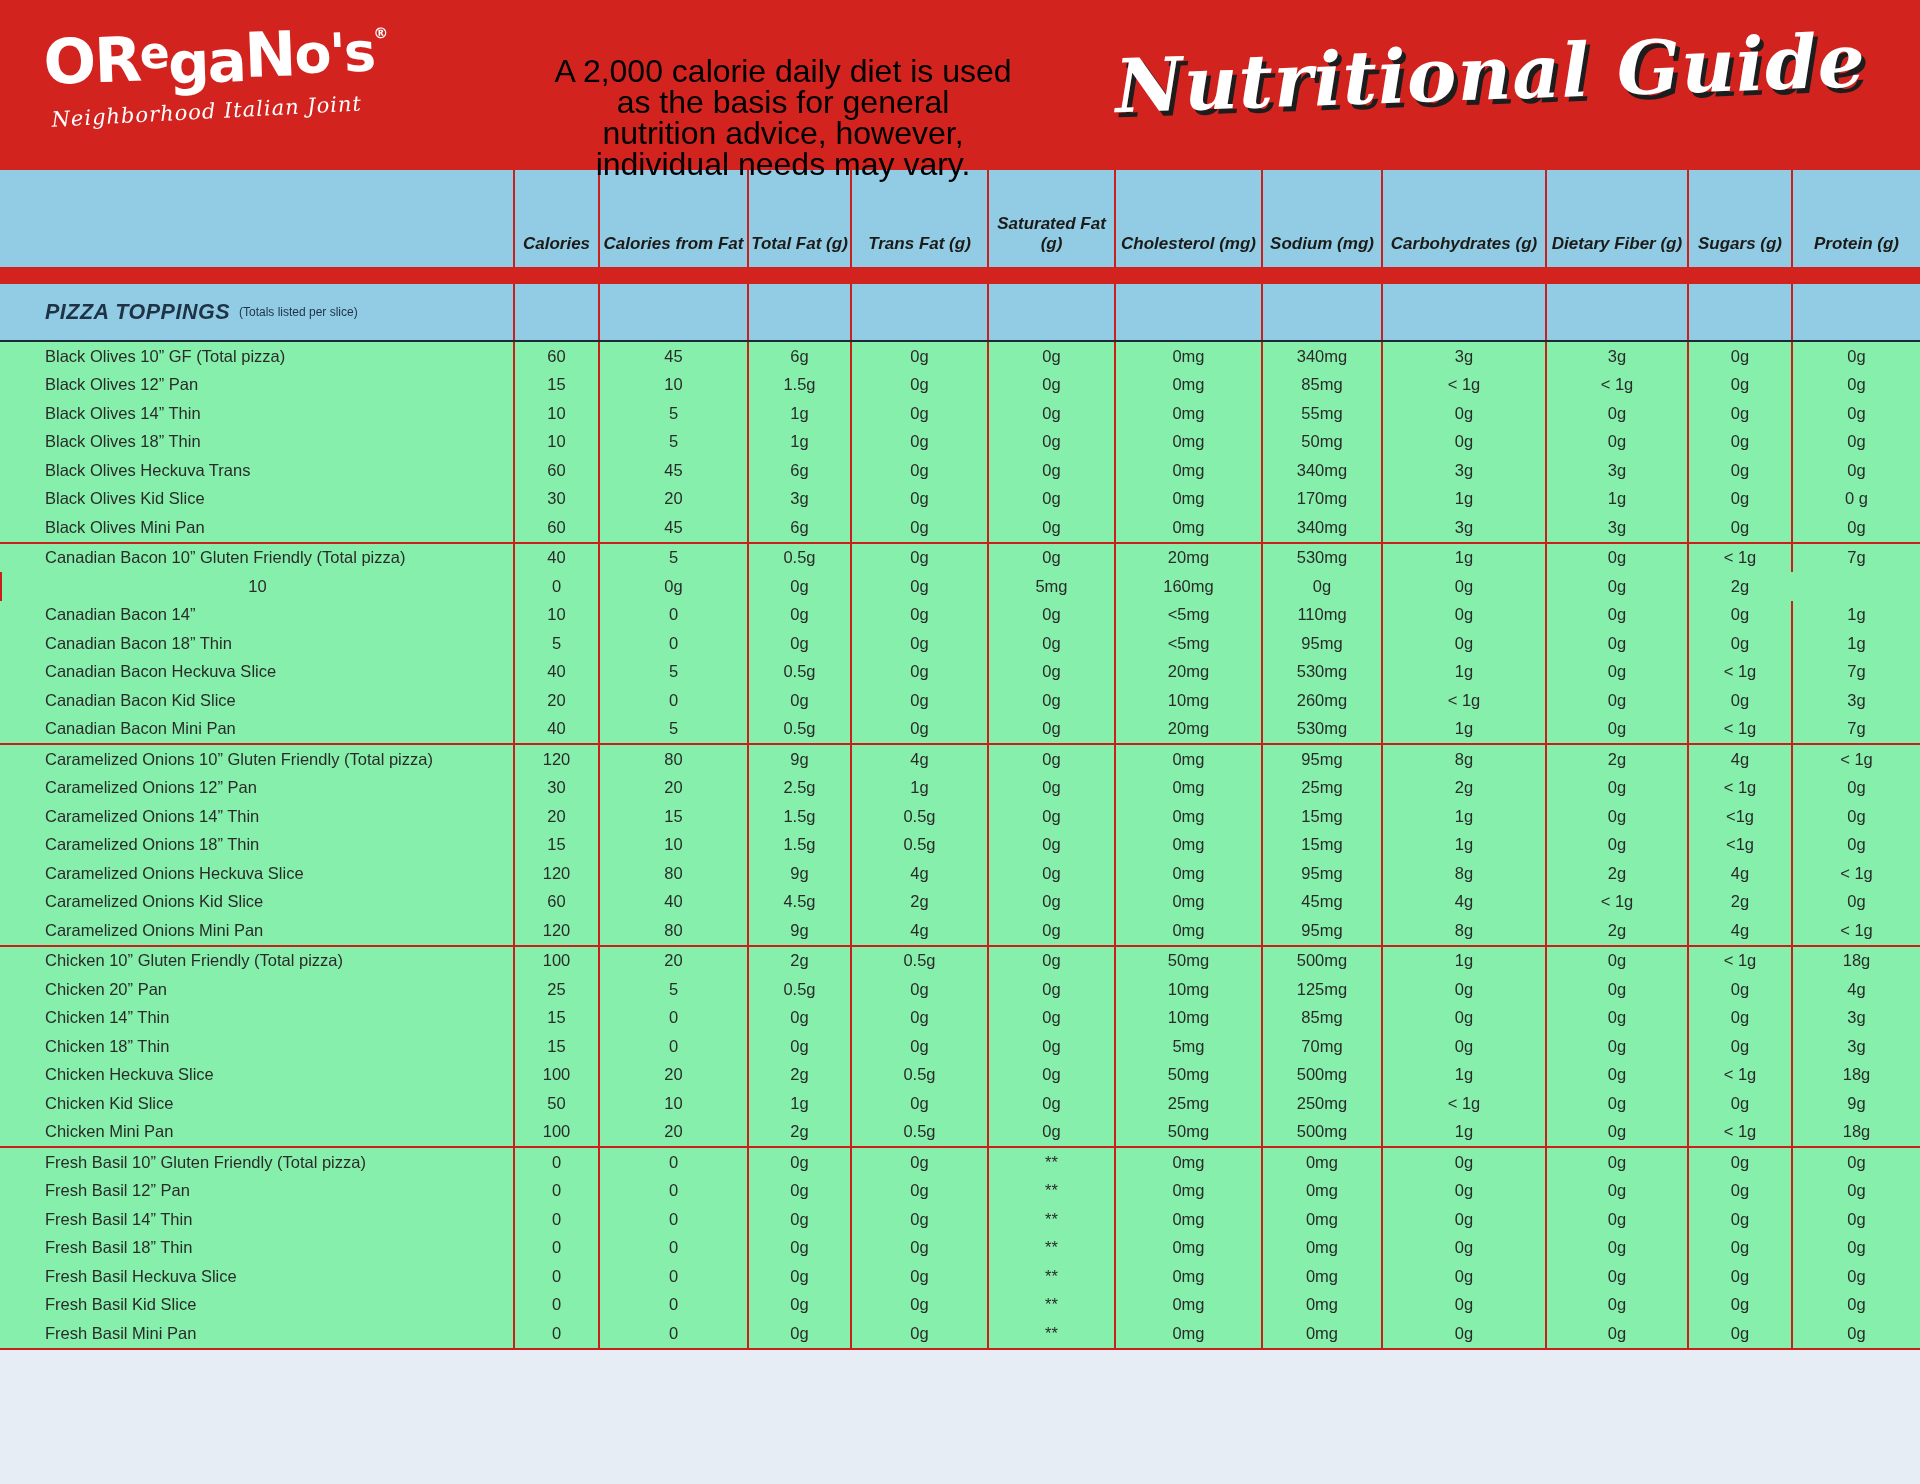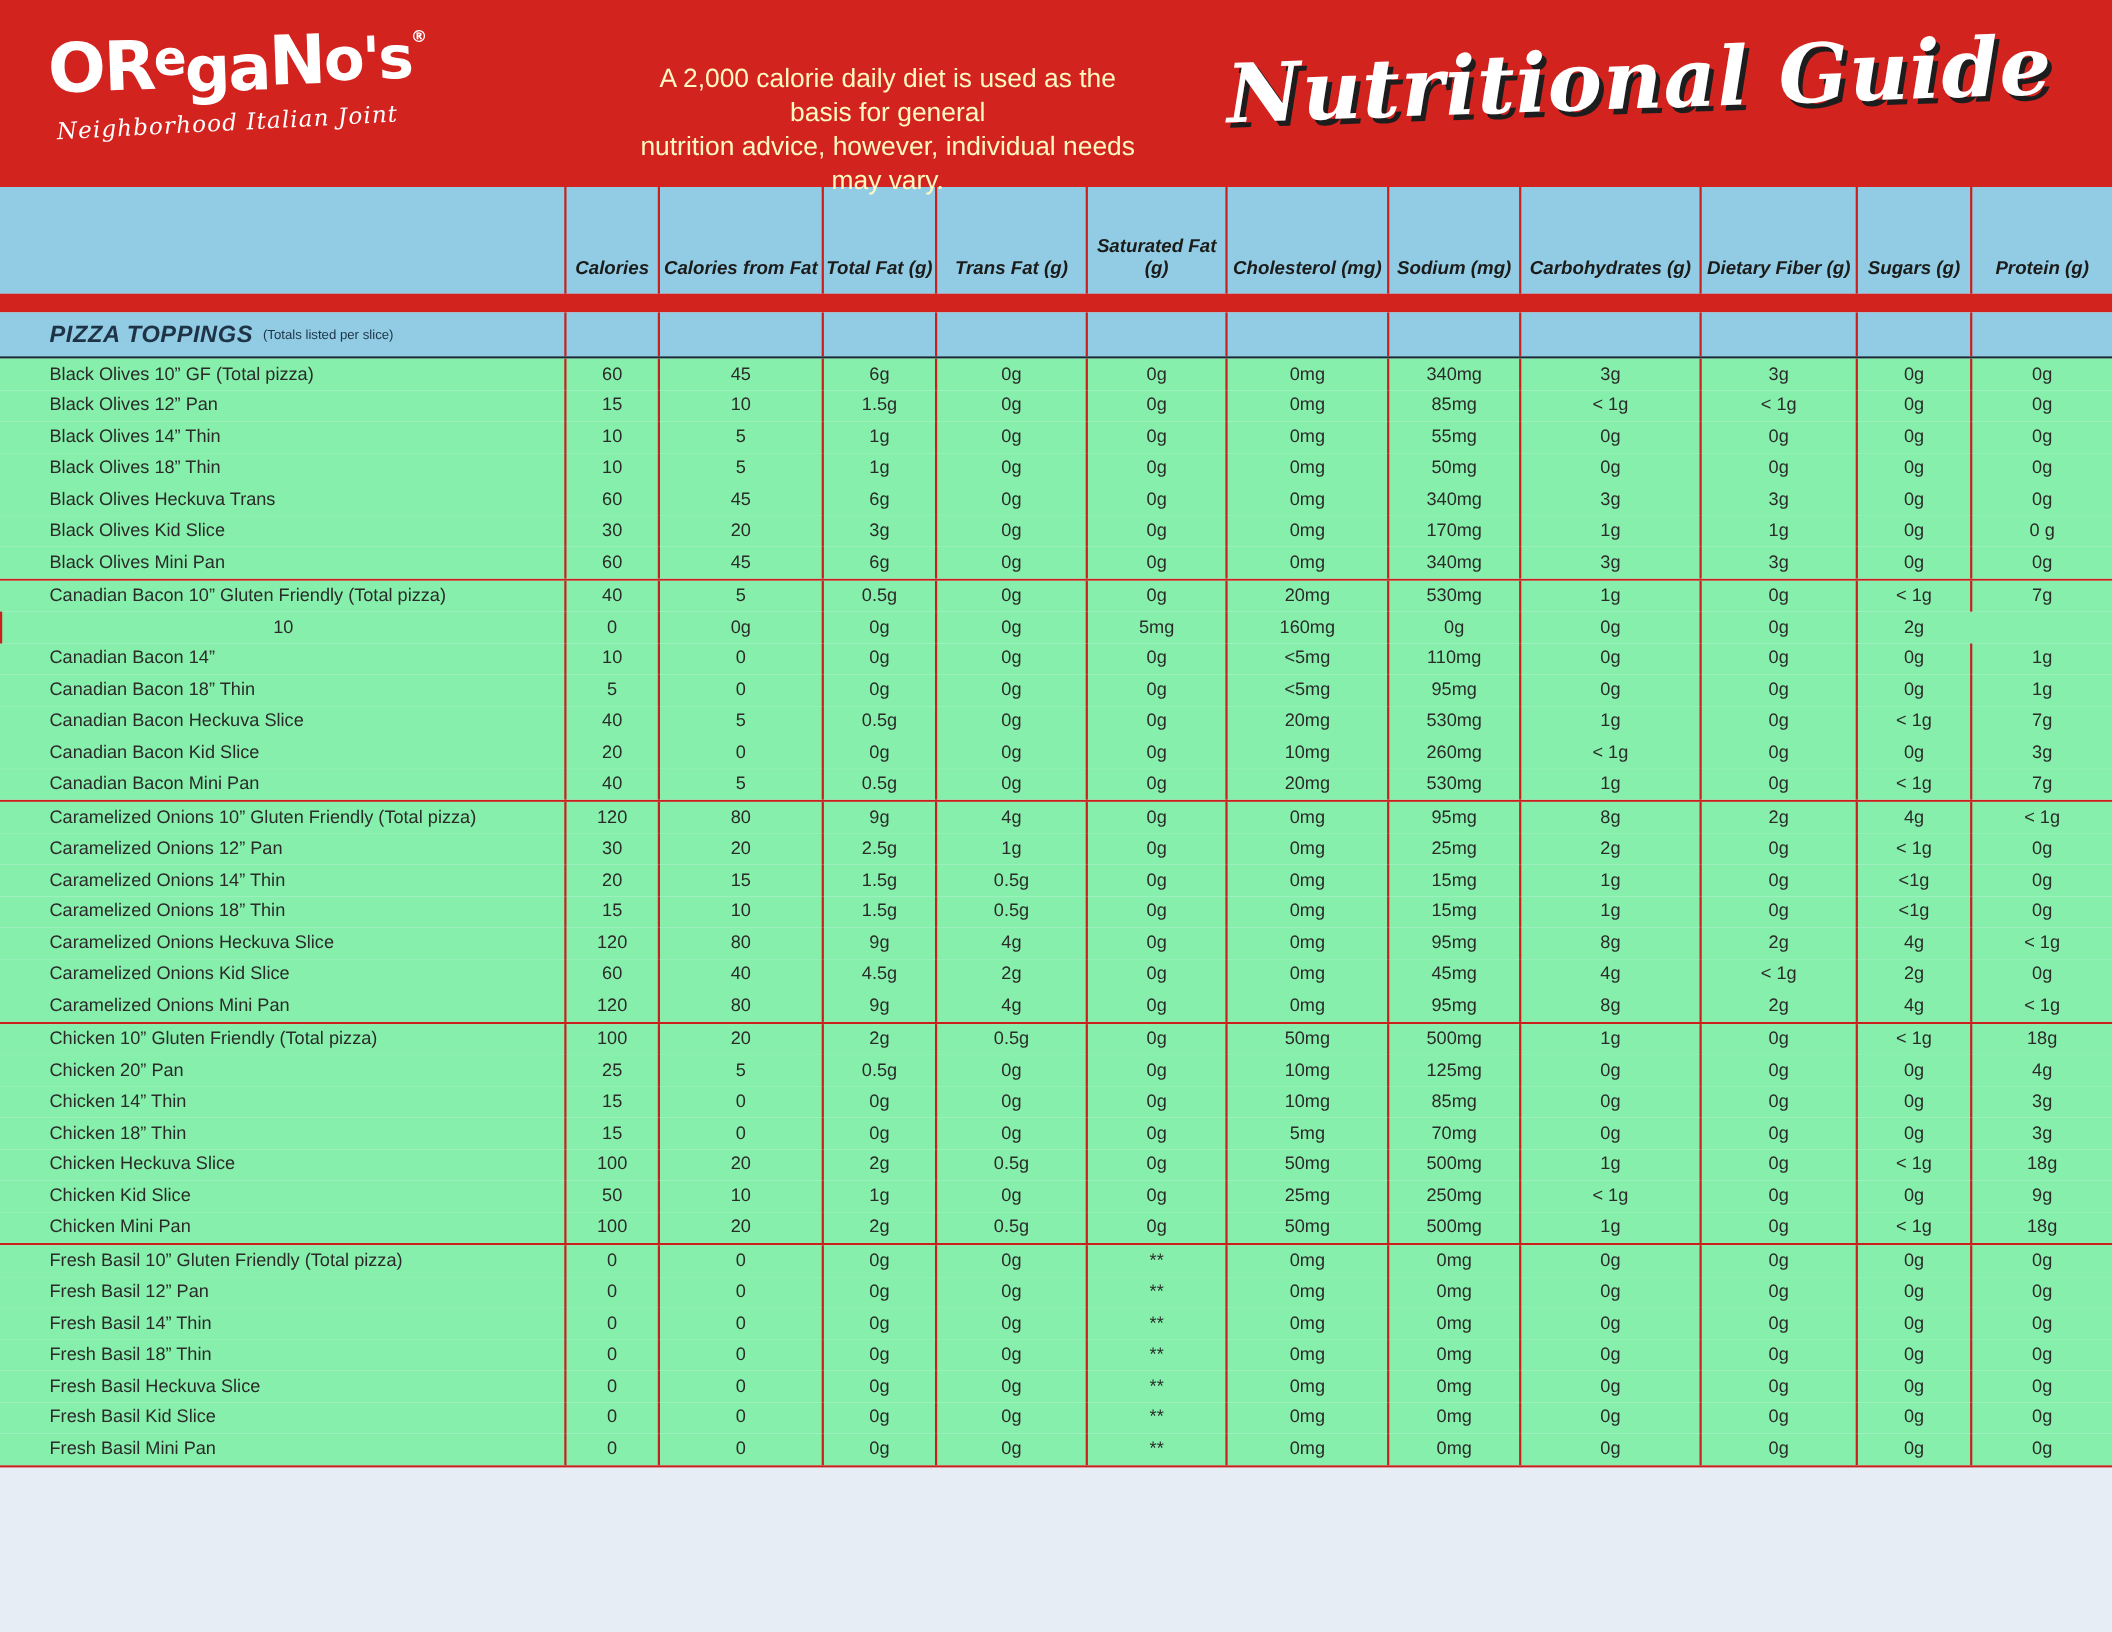--- a/index.html
+++ b/index.html
@@ -13,33 +13,33 @@
   #logo{position:absolute;left:44px;top:20px;color:#ffffff;transform:rotate(-2deg);}
   .brandline{font-family:"DejaVu Sans",sans-serif;font-weight:800;letter-spacing:-2px;white-space:nowrap;}
   .b1{font-size:62px;}
   .b2{font-size:44px;position:relative;top:-12px;}
   .b3{font-size:58px;position:relative;top:4px;}
   .b4{font-size:62px;}
   .b5{font-size:54px;position:relative;top:-2px;}
   .breg{font-size:15px;position:relative;top:-34px;letter-spacing:0;}
   .tagline{font-family:"DejaVu Serif",serif;font-style:italic;font-size:21px;
     letter-spacing:1px;margin-top:6px;padding-left:6px;transform:rotate(-1deg);white-space:nowrap;}
-  #disclaimer{position:absolute;left:572px;top:56px;width:470px;text-align:center;
-    color:#fef9c3;font-size:24px;line-height:31px;}
+  #disclaimer{position:absolute;left:548px;top:56px;width:470px;text-align:center;
+    color:#000000;font-size:32px;line-height:31px;}
   #guide-title{position:absolute;left:1115px;top:36px;width:420px;text-align:center;
     font-family:"DejaVu Serif",serif;font-style:italic;font-weight:bold;font-size:74px;
     color:#ffffff;text-shadow:4px 5px 0 #1d1d1d;transform:rotate(-2deg);letter-spacing:1px;white-space:nowrap;}
   
   #ntable{--cols:513px 85px 149px 103px 137px 127px 147px 120px 164px 142px 104px 129px;width:1920px;}
   .theadrow{display:grid;grid-template-columns:var(--cols);height:97px;background:#91cbe4;}
   .th{display:flex;align-items:flex-end;justify-content:center;padding-bottom:13px;
       font-style:italic;font-weight:bold;font-size:17px;color:#1b1b19;}
   .th.v{border-left:2px solid #c9201c;text-align:center;}
   .redbar{height:17px;background:#d2231f;}
-  .sectionrow{display:grid;grid-template-columns:var(--cols);height:42px;background:#91cbe4;
+  .sectionrow{display:grid;grid-template-columns:var(--cols);height:58px;background:#91cbe4;
       border-bottom:2px solid #1c2a33;}
   .seclabel{display:flex;align-items:center;padding-left:45px;white-space:nowrap;}
   .sectitle{font-weight:bold;font-style:italic;font-size:21.5px;color:#1e3346;letter-spacing:0.5px;}
   .secsub{font-size:12px;color:#1e3346;margin-left:9px;}
   .sc.v{border-left:2px solid #c9201c;}
   .group{border-bottom:2px solid #c9201c;}
   .row{display:grid;grid-template-columns:var(--cols);height:28.5px;background:#86efac;}
   .cell{font-size:16.5px;color:#2b2b29;}
   .cell.label{display:flex;align-items:center;padding-left:45px;white-space:nowrap;}
   .cell.v{display:flex;align-items:center;justify-content:center;border-left:2px solid #c9201c;}

